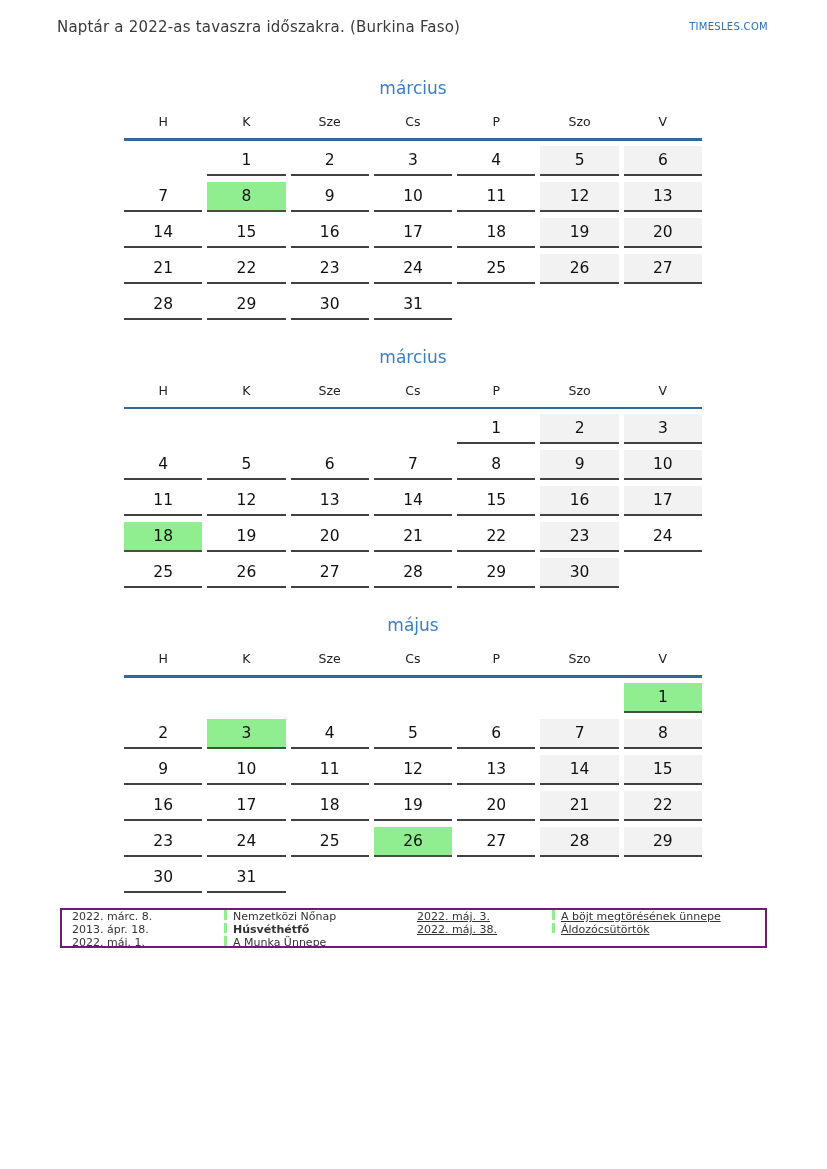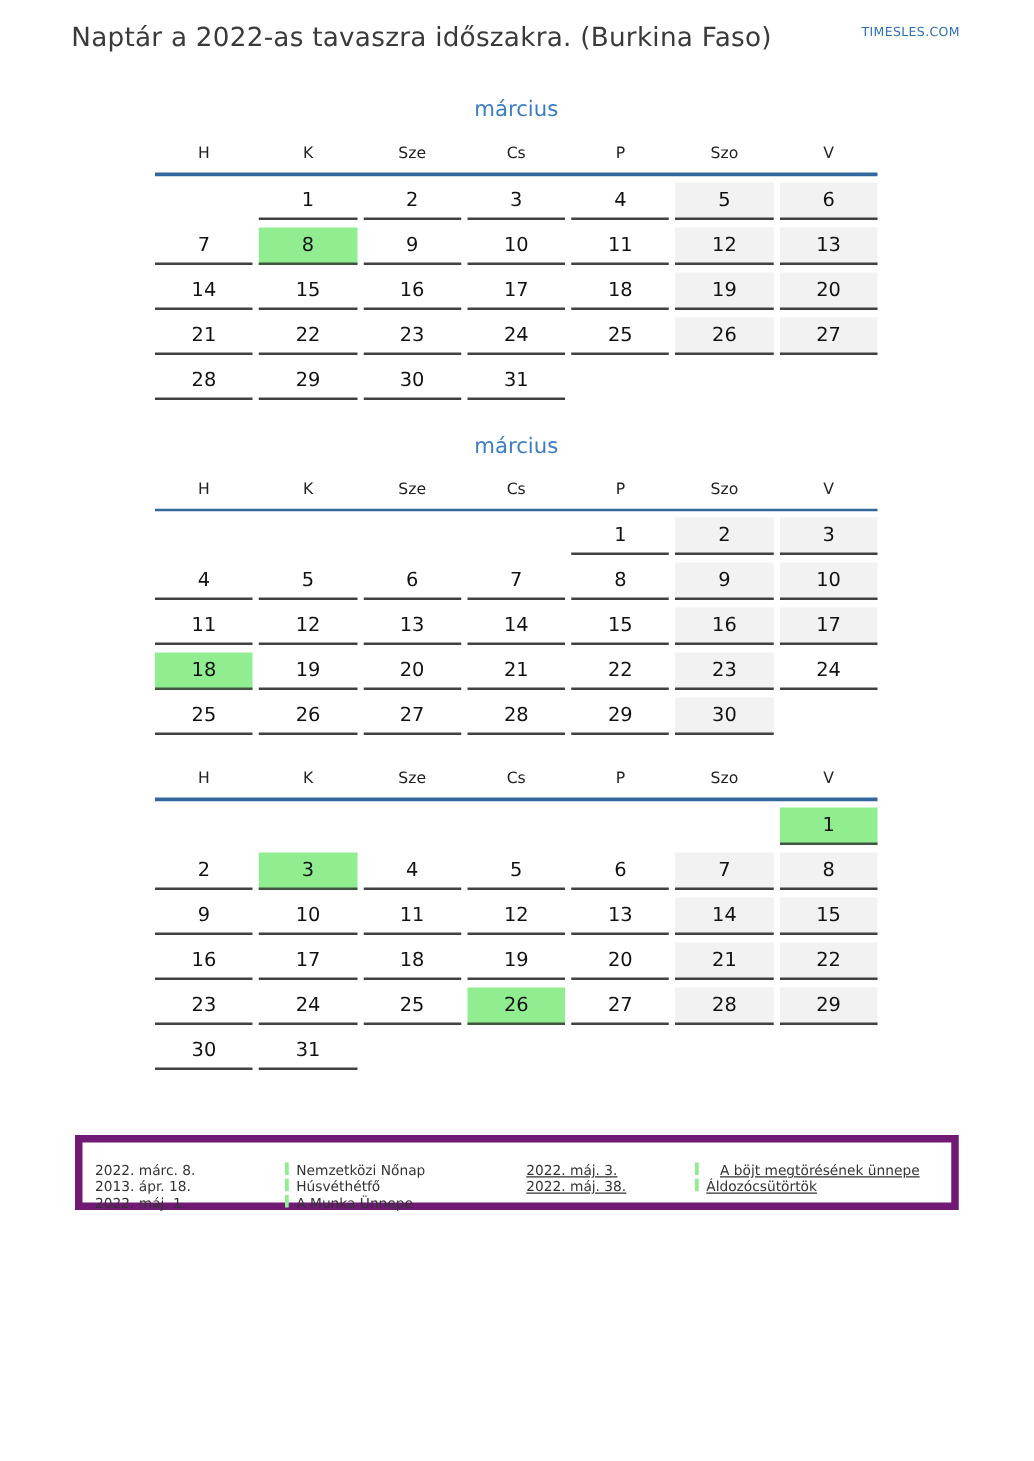--- a/index.html
+++ b/index.html
@@ -9,21 +9,21 @@
     position: relative;
     font-family: "DejaVu Sans", "Liberation Sans", sans-serif;
     color: #141414;
   }
 
   
   .page-header {
     position: absolute; top: 18px; left: 57px; right: 59px;
     display: flex; justify-content: space-between; align-items: flex-start;
   }
-  .page-title { font-size: 21px; color: #3a3a3a; font-weight: normal; letter-spacing: 0.2px; }
+  .page-title { font-size: 15px; color: #3a3a3a; font-weight: normal; letter-spacing: 0.2px; }
   .brand-link { font-size: 10px; color: #2d70b6; text-decoration: none; margin-top: 3px; letter-spacing: 0.3px; }
 
   
   .calendars { position: absolute; left: 124px; top: 78px; width: 578px; }
   .month { margin-bottom: 27px; }
   .month-title { text-align: center; color: #3c7ec2; font-size: 17px; font-weight: normal; height: 20px; line-height: 20px; margin-bottom: 17px; }
   .weekday-row {
     display: grid; grid-template-columns: repeat(7, 1fr); column-gap: 5px;
     margin-bottom: 9px;
   }
@@ -37,23 +37,23 @@
     height: 30px;
     display: flex; align-items: center; justify-content: center;
     font-size: 15.5px; color: #111111;
   }
   .cell.day { border-bottom: 2px solid #414141; }
   .cell.weekend { background: #f2f2f2; }
   .cell.holiday { background: #90ee90; border-bottom-color: #41543f; }
 
   
   .legend-box {
-    position: absolute; left: 60px; top: 908px; width: 707px; height: 60px;
-    border: 6px solid #701a75;
-    padding: 16px 10px;
+    position: absolute; left: 60px; top: 908px; width: 707px; height: 40px;
+    border: 2px solid #701a75;
+    padding: 0 10px;
     display: flex;
   }
   .legend-column { display: grid; grid-auto-rows: 13px; align-content: start; font-size: 11px; color: #333333; }
   .legend-column.col-left  { width: 345px; grid-template-columns: 152px 1fr; }
   .legend-column.col-right { flex: 1;      grid-template-columns: 135px 1fr; text-decoration: underline; }
   .legend-date { line-height: 13px; }
   .legend-entry { line-height: 13px; display: flex; align-items: flex-start; }
   .holiday-marker { display: inline-block; width: 3px; height: 10px; background: #90ee90; margin-right: 6px; flex: none; }
 </style>
 </head>
@@ -159,20 +159,21 @@
         <div class="cell day">25</div>
         <div class="cell day">26</div>
         <div class="cell day">27</div>
         <div class="cell day">28</div>
         <div class="cell day">29</div>
         <div class="cell day weekend">30</div>
         <div class="cell empty"></div>
       </div>
     </section>
     <section class="month">
+      <h2 class="month-title">május</h2>
       <div class="weekday-row">
         <div class="weekday-cell">H</div>
         <div class="weekday-cell">K</div>
         <div class="weekday-cell">Sze</div>
         <div class="weekday-cell">Cs</div>
         <div class="weekday-cell">P</div>
         <div class="weekday-cell">Szo</div>
         <div class="weekday-cell">V</div>
       </div>
       <div class="header-divider"></div>
@@ -224,33 +225,33 @@
   </main>
 
 <footer class="legend-box">
     <div class="legend-column col-left">
       <div class="legend-date" style="grid-area: 1 / 1;">2022. márc. 8.</div>
       <div class="legend-entry" style="grid-area: 1 / 2;">
         <span class="holiday-marker"></span>
         <span>Nemzetközi Nőnap</span>
       </div>
       <div class="legend-date" style="grid-area: 2 / 1;">2013. ápr. 18.</div>
-      <div class="legend-entry" style="grid-area: 2 / 2;">
+      <div class="legend-entry" style="grid-area: 2 / 2; font-weight: bold;">
         <span class="holiday-marker"></span>
         <span>Húsvéthétfő</span>
       </div>
       <div class="legend-date" style="grid-area: 3 / 1;">2022. máj. 1.</div>
       <div class="legend-entry" style="grid-area: 3 / 2;">
         <span class="holiday-marker"></span>
         <span>A Munka Ünnepe</span>
       </div>
     </div>
     <div class="legend-column col-right">
       <div class="legend-date" style="grid-area: 1 / 1;">2022. máj. 3.</div>
-      <div class="legend-entry" style="grid-area: 1 / 2; gap: 11px;">
+      <div class="legend-entry" style="grid-area: 1 / 2;">
         <span class="holiday-marker"></span>
         <span>A böjt megtörésének ünnepe</span>
       </div>
       <div class="legend-date" style="grid-area: 2 / 1;">2022. máj. 38.</div>
       <div class="legend-entry" style="grid-area: 2 / 2;">
         <span class="holiday-marker"></span>
         <span>Áldozócsütörtök</span>
       </div>
     </div>
   </footer>

